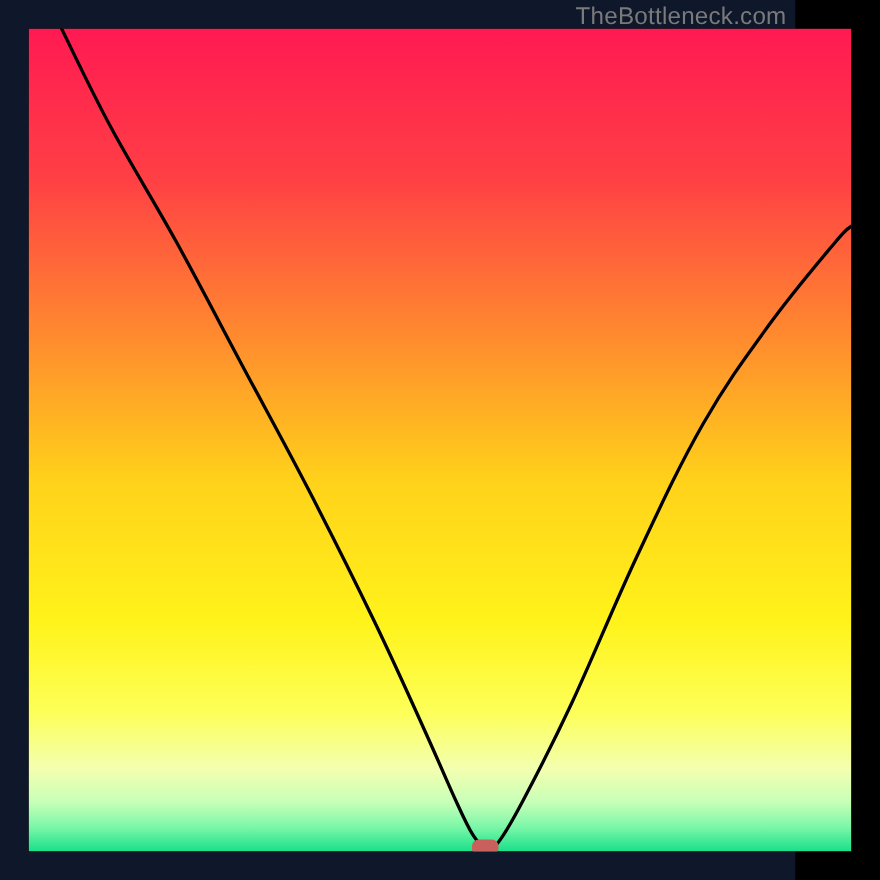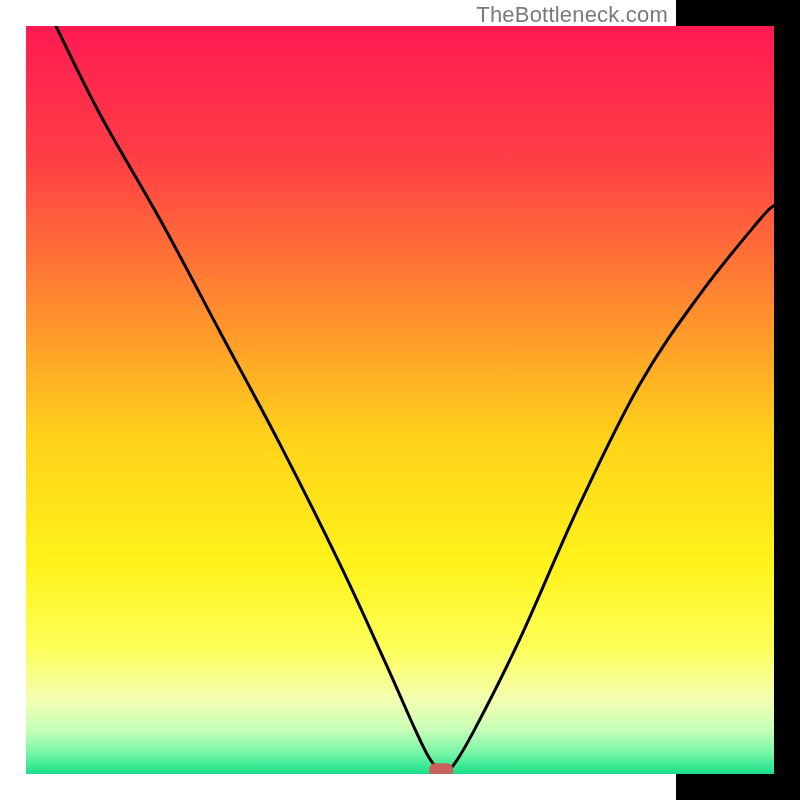--- a/index.html
+++ b/index.html
@@ -8,21 +8,22 @@
     width: 800px;
     height: 800px;
     background: #000;
     overflow: hidden;
     font-family: Arial, Helvetica, sans-serif;
   }
   .outer {
     position: relative;
     width: 676px;
     height: 800px;
-    background: #ffffff;
+    background: #0f172a;
+    padding-left: 47px;
   }
   .watermark {
     position: absolute;
     top: 2px;
     right: 8px;
     color: #7a7a7a;
     font-size: 22px;
     font-weight: 500;
     letter-spacing: 0.2px;
     z-index: 10;

